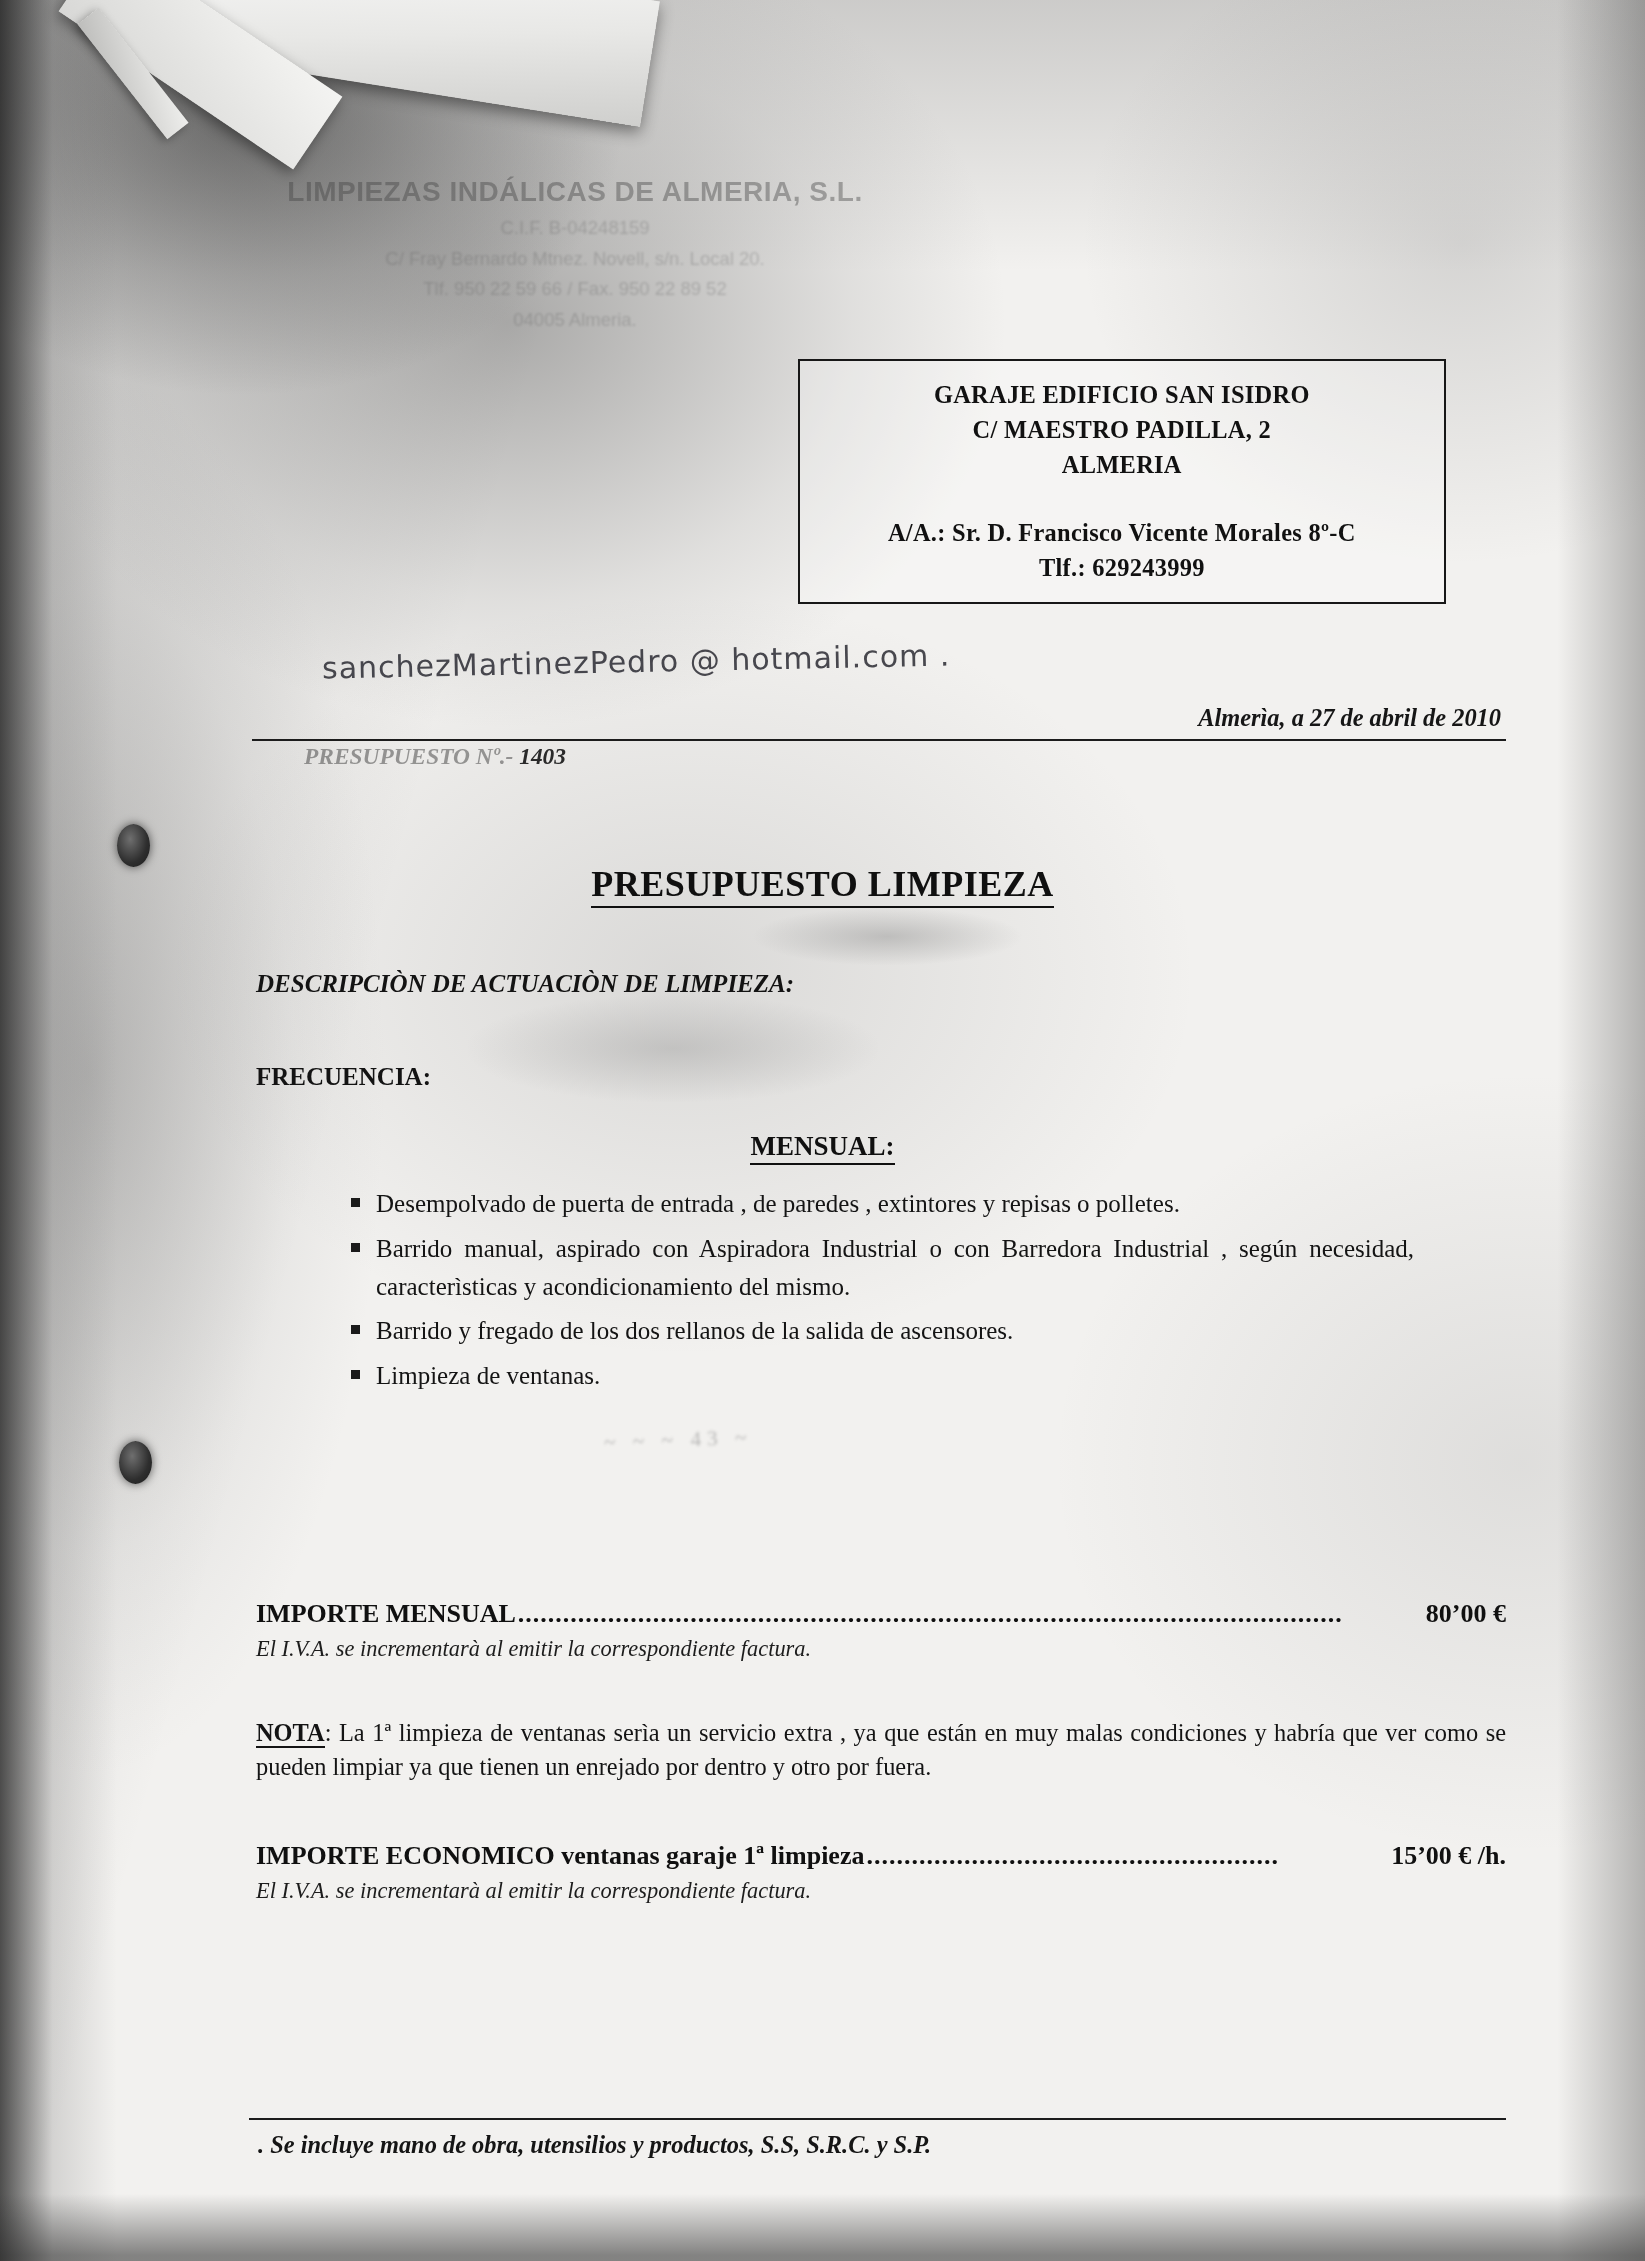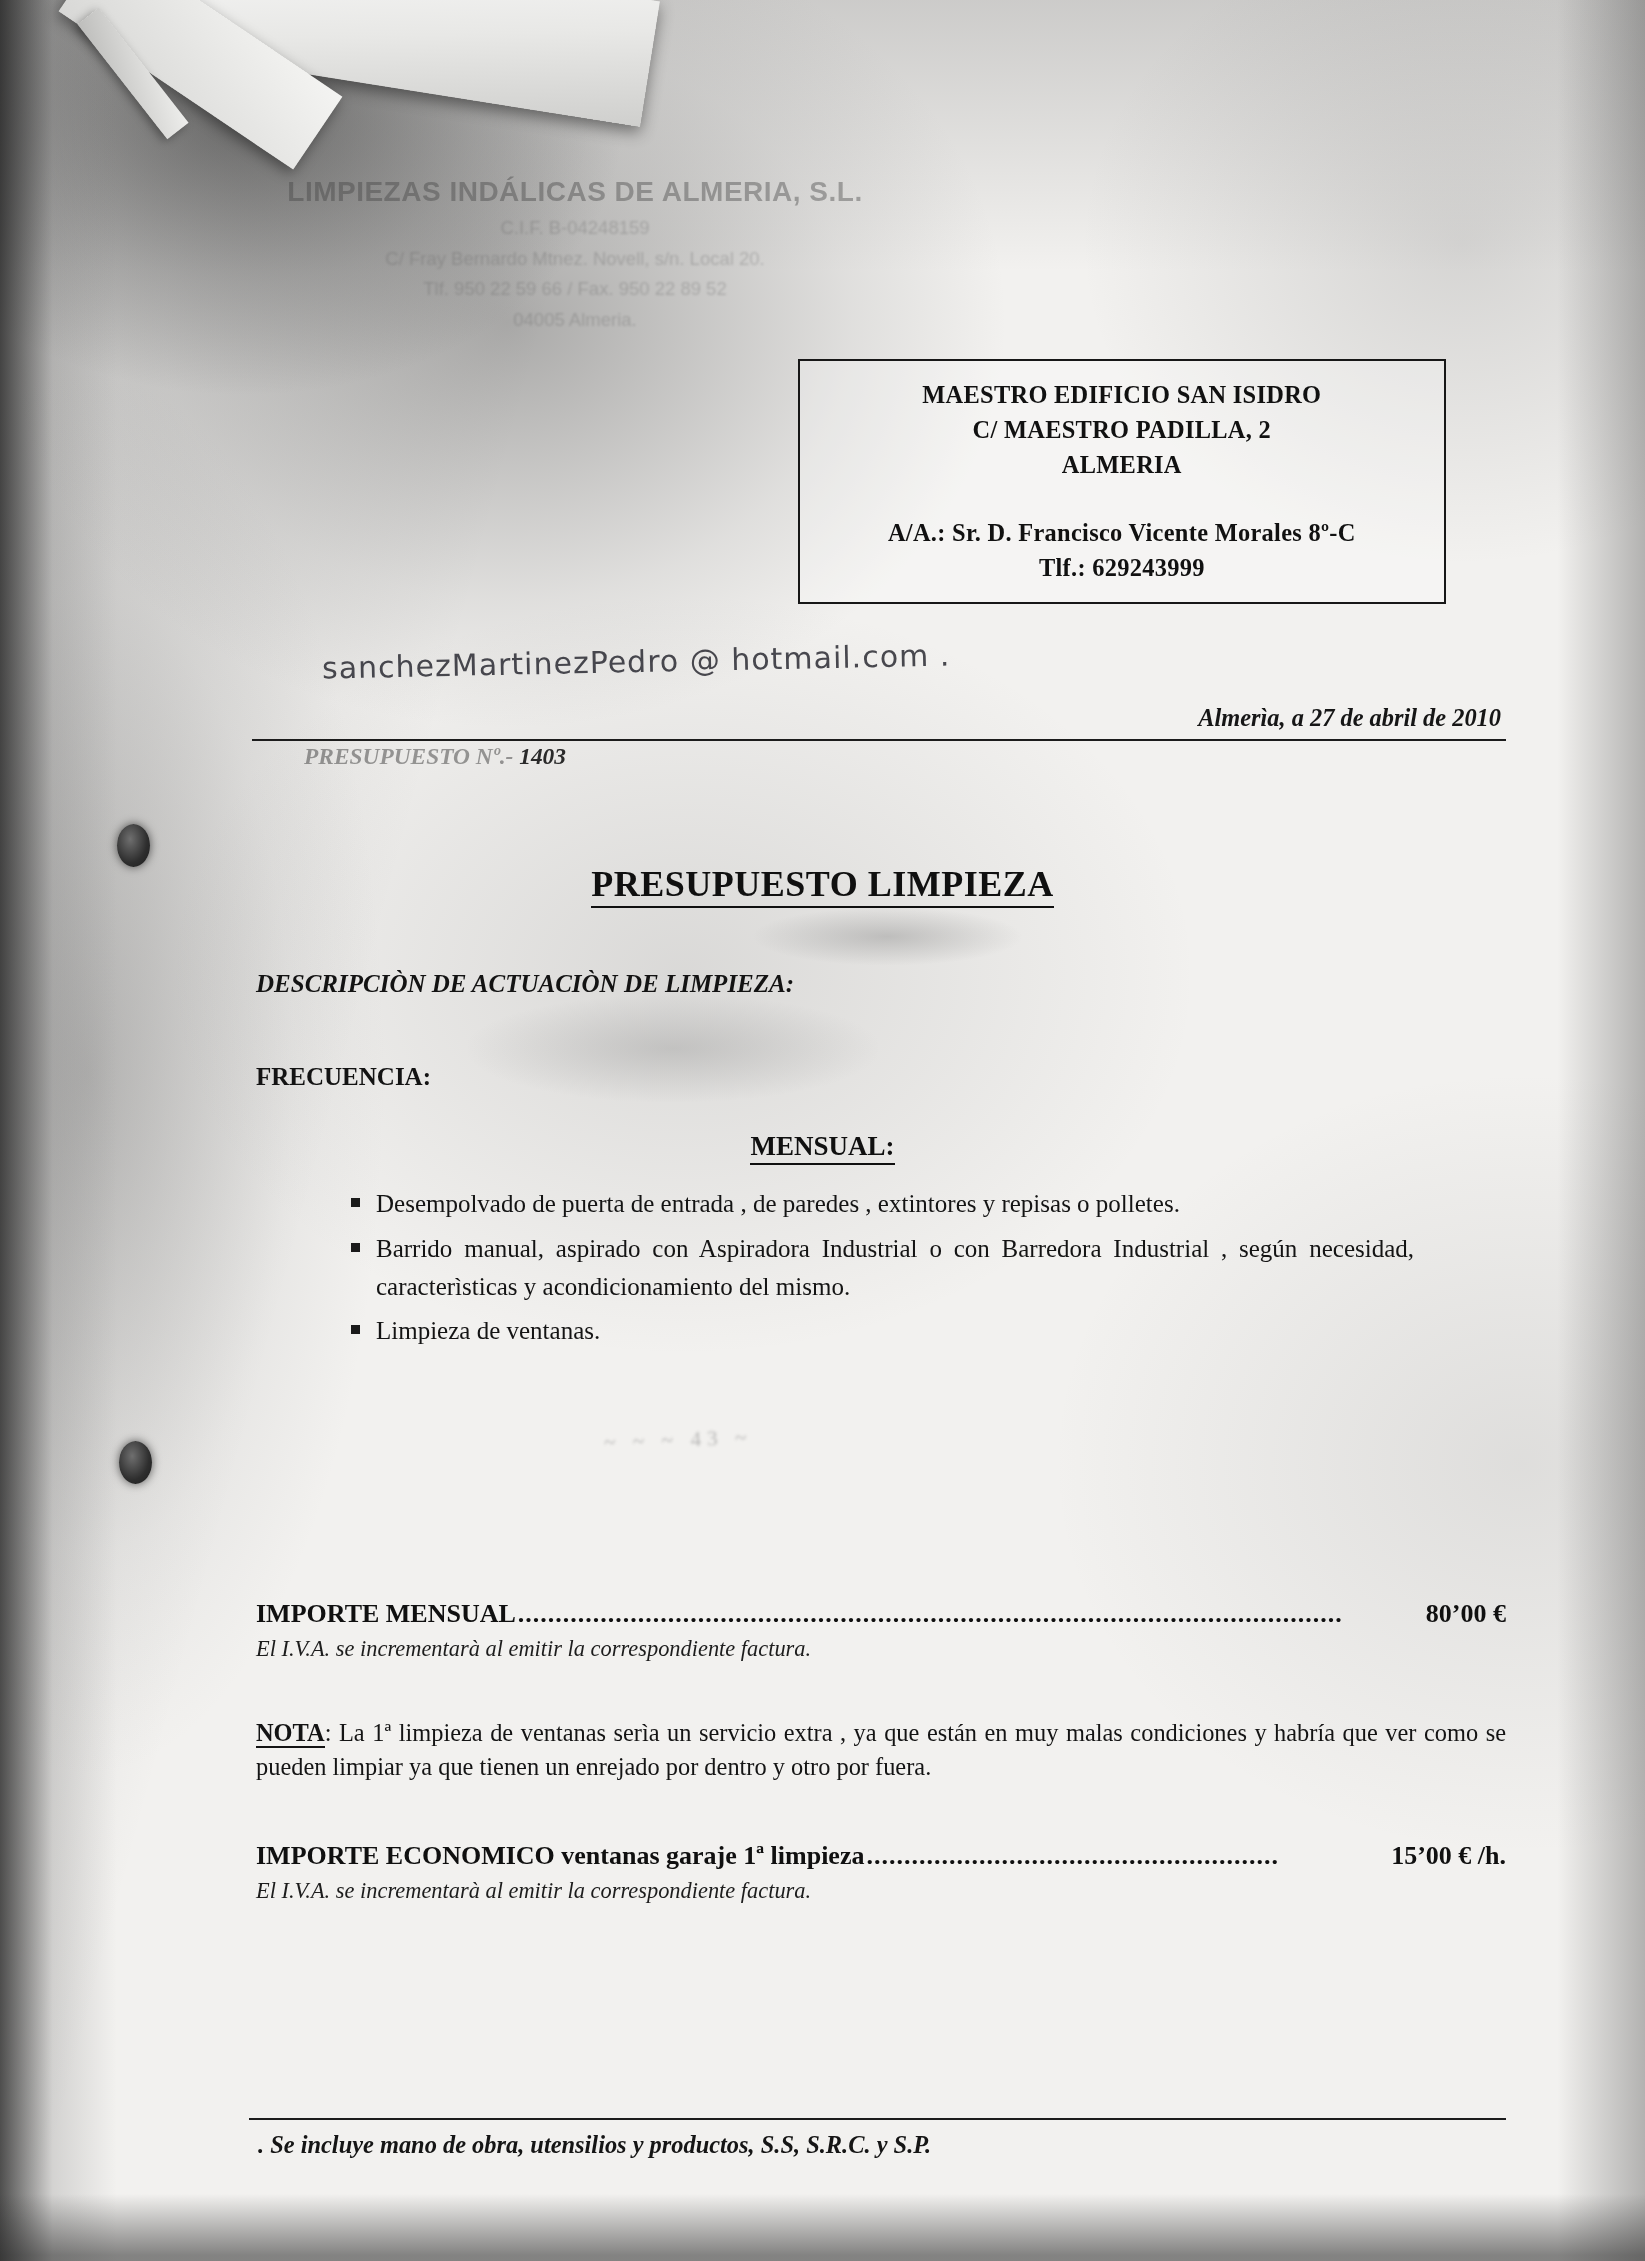--- a/index.html
+++ b/index.html
@@ -377,21 +377,21 @@
 
   <div class="letterhead">
     <div class="lh-name">LIMPIEZAS INDÁLICAS DE ALMERIA, S.L.</div>
     <div class="lh-line">C.I.F. B-04248159</div>
     <div class="lh-line">C/ Fray Bernardo Mtnez. Novell, s/n. Local 20.</div>
     <div class="lh-line">Tlf. 950 22 59 66 / Fax. 950 22 89 52</div>
     <div class="lh-line">04005 Almeria.</div>
   </div>
 
   <div class="addr-box">
-    <div class="addr-line">MAESTRO EDIFICIO SAN ISIDRO</div>
+    <div class="addr-line">GARAJE EDIFICIO SAN ISIDRO</div>
     <div class="addr-line">C/ MAESTRO PADILLA, 2</div>
     <div class="addr-line">ALMERIA</div>
     <div class="addr-gap"></div>
     <div class="addr-line">A/A.: Sr. D. Francisco Vicente Morales 8º-C</div>
     <div class="addr-line">Tlf.: 629243999</div>
   </div>
 
   <div class="handwritten">sanchezMartinezPedro @ hotmail.com .</div>
 
   <div class="date-line">Almerìa, a 27 de abril de 2010</div>
@@ -414,20 +414,24 @@
     <div class="bullet-row">
       <div class="bullet-mark"></div>
       <div class="bullet-text">Desempolvado de puerta de entrada , de paredes , extintores y repisas o polletes.</div>
     </div>
     <div class="bullet-row">
       <div class="bullet-mark"></div>
       <div class="bullet-text">Barrido manual, aspirado con Aspiradora Industrial o con Barredora Industrial , según necesidad, caracterìsticas y acondicionamiento del mismo.</div>
     </div>
     <div class="bullet-row">
       <div class="bullet-mark"></div>
+      <div class="bullet-text">Barrido y fregado de los dos rellanos de la salida de ascensores.</div>
+    </div>
+    <div class="bullet-row">
+      <div class="bullet-mark"></div>
       <div class="bullet-text">Limpieza de ventanas.</div>
     </div>
   </div>
 
   <div class="ghost-scrawl">~ ~ ~ 43 ~</div>
 
   <div class="total-row" style="top:1599px;align-items:flex-end;">
     <span>IMPORTE MENSUAL</span>
     <span class="dots">..............................................................................................................</span>
     <span>80’00 €</span>

